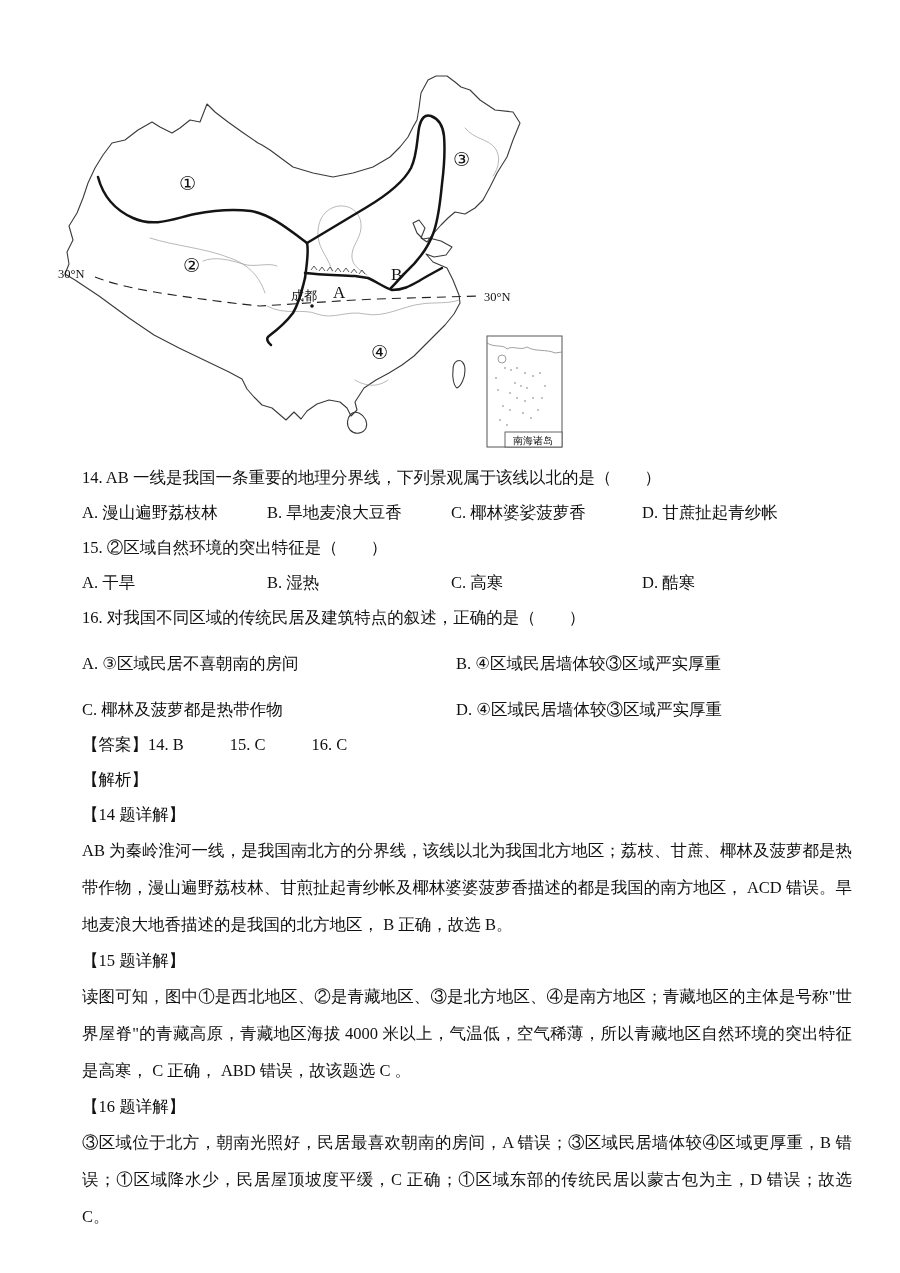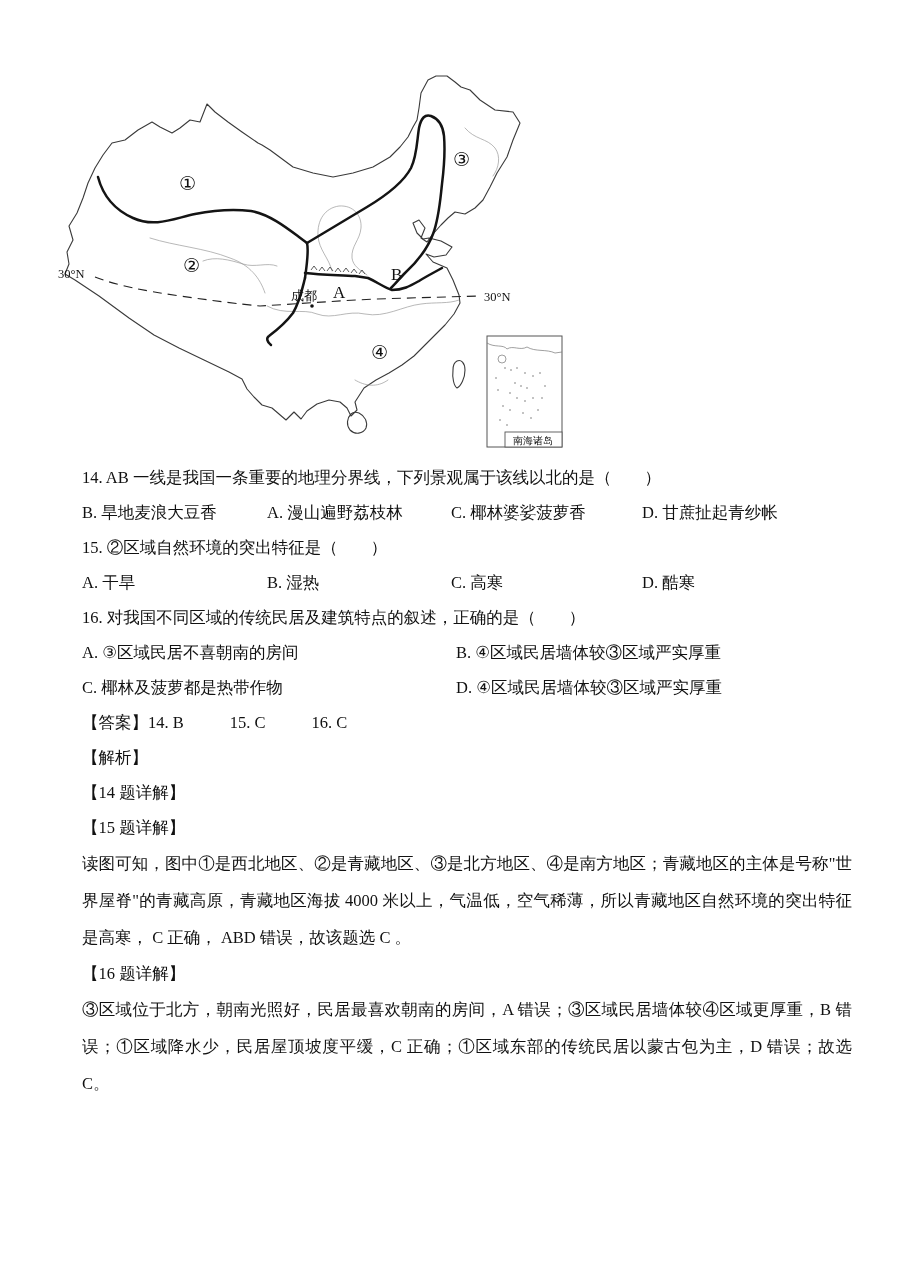--- a/index.html
+++ b/index.html
@@ -8,21 +8,21 @@
     font-family:"Liberation Serif","DejaVu Serif",serif;
     color:#111;
     overflow:hidden;
   }
   .map-block { padding:68px 0 0 55px; }
   .map-block svg { display:block; }
   .content { width:770px; margin-left:82px; font-size:16.5px; }
   .line { line-height:35px; min-height:35px; white-space:nowrap; }
   .q-stem { margin-top:7px; }
   .opts4 { display:grid; grid-template-columns:185px 184px 191px 1fr; }
-  .opts2 { display:grid; grid-template-columns:374px 1fr; }
+  .opts2 { display:grid; grid-template-columns:374px 1fr;margin-top:11px; }
   .para { line-height:37px; text-align:justify; white-space:normal; }
   .ans-item { margin-right:46px;text-align:right; }
   .opt { white-space:nowrap; }
   svg text { font-family:"Liberation Serif","DejaVu Serif",serif; fill:#111; }
   svg .circled { font-family:"DejaVu Sans",sans-serif; font-size:19px; }
 </style>
 </head>
 <body>
 
 <div class="map-block">
@@ -115,22 +115,22 @@
       <rect x="450" y="364" width="57" height="15" fill="#fff" stroke="#555" stroke-width="0.9"></rect>
       <text x="478" y="375.5" font-size="10" text-anchor="middle">南海诸岛</text>
     </g>
   </svg>
 </div>
 
 <div class="content">
 
   <div class="line q-stem">14. AB 一线是我国一条重要的地理分界线，下列景观属于该线以北的是（　　）</div>
   <div class="line opts4">
+    <span class="opt">A. 漫山遍野荔枝林</span>
     <span class="opt">B. 旱地麦浪大豆香</span>
-    <span class="opt">A. 漫山遍野荔枝林</span>
     <span class="opt">C. 椰林婆娑菠萝香</span>
     <span class="opt">D. 甘蔗扯起青纱帐</span>
   </div>
 
   <div class="line">15. ②区域自然环境的突出特征是（　　）</div>
   <div class="line opts4">
     <span class="opt">A. 干旱</span>
     <span class="opt">B. 湿热</span>
     <span class="opt">C. 高寒</span>
     <span class="opt">D. 酷寒</span>
@@ -146,20 +146,21 @@
     <span class="opt">D. ④区域民居墙体较③区域严实厚重</span>
   </div>
 
   <div class="line">
     <span>【答案】</span><span class="ans-item">14. B</span><span class="ans-item">15. C</span><span>16. C</span>
   </div>
 
   <div class="line">【解析】</div>
 
   <div class="line">【14 题详解】</div>
+  <div class="para">AB 为秦岭淮河一线，是我国南北方的分界线，该线以北为我国北方地区；荔枝、甘蔗、椰林及菠萝都是热带作物，漫山遍野荔枝林、甘煎扯起青纱帐及椰林婆婆菠萝香描述的都是我国的南方地区， ACD 错误。旱地麦浪大地香描述的是我国的北方地区， B 正确，故选 B。</div>
 
   <div class="line">【15 题详解】</div>
   <div class="para">读图可知，图中①是西北地区、②是青藏地区、③是北方地区、④是南方地区；青藏地区的主体是号称"世界屋脊"的青藏高原，青藏地区海拔 4000 米以上，气温低，空气稀薄，所以青藏地区自然环境的突出特征是高寒， C 正确， ABD 错误，故该题选 C 。</div>
 
   <div class="line">【16 题详解】</div>
   <div class="para">③区域位于北方，朝南光照好，民居最喜欢朝南的房间，A 错误；③区域民居墙体较④区域更厚重，B 错误；①区域降水少，民居屋顶坡度平缓，C 正确；①区域东部的传统民居以蒙古包为主，D 错误；故选 C。</div>
 
 </div>
 
 </body></html>

